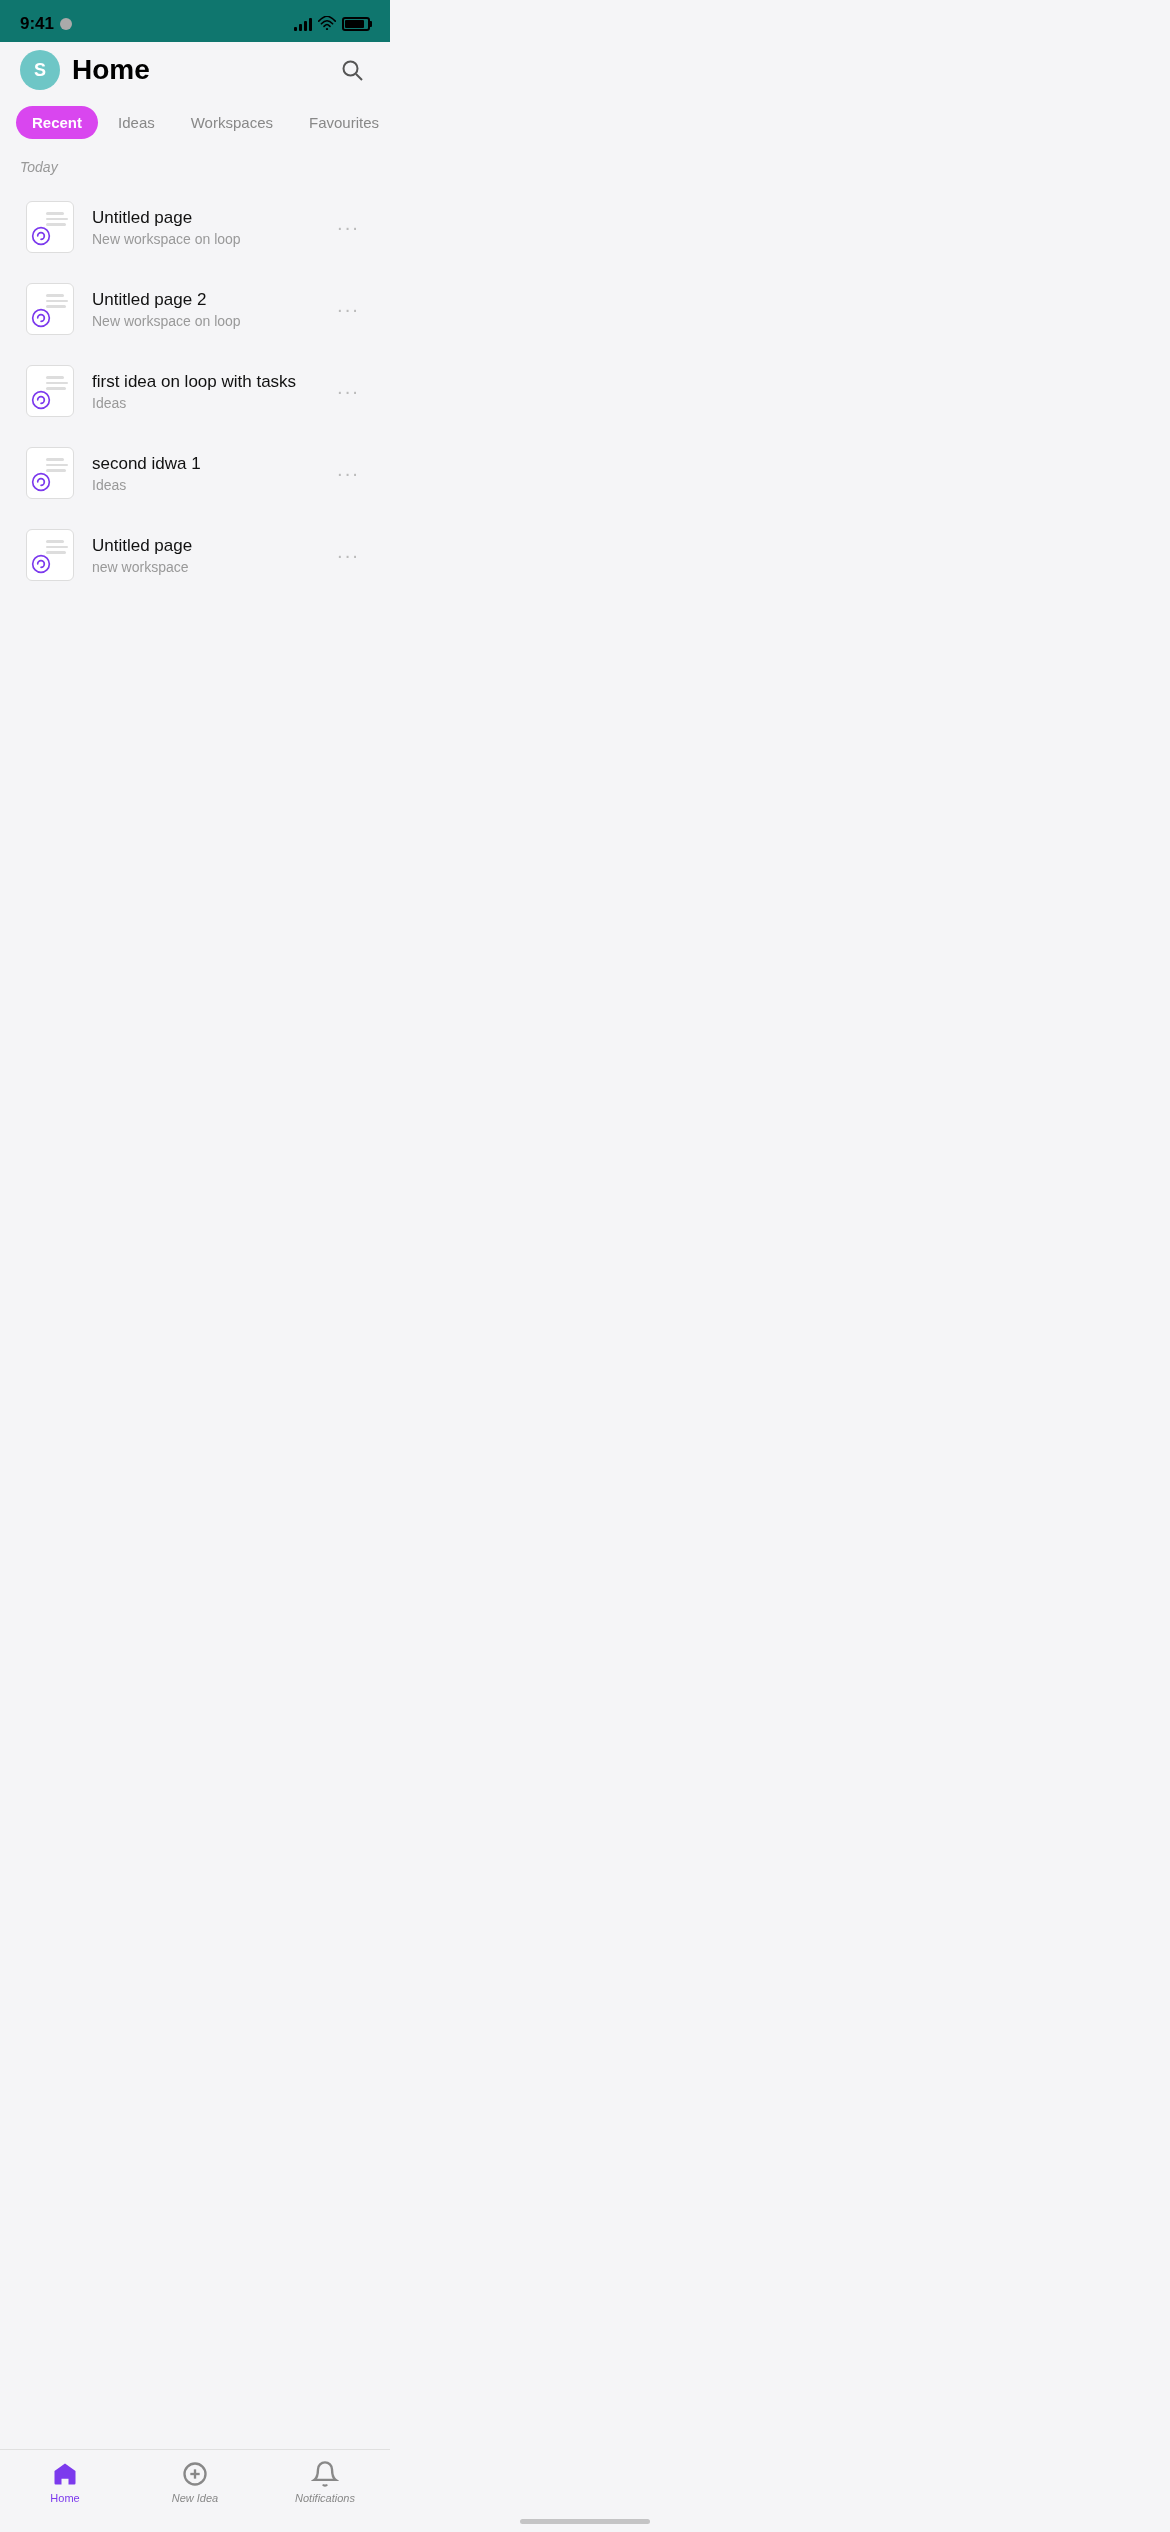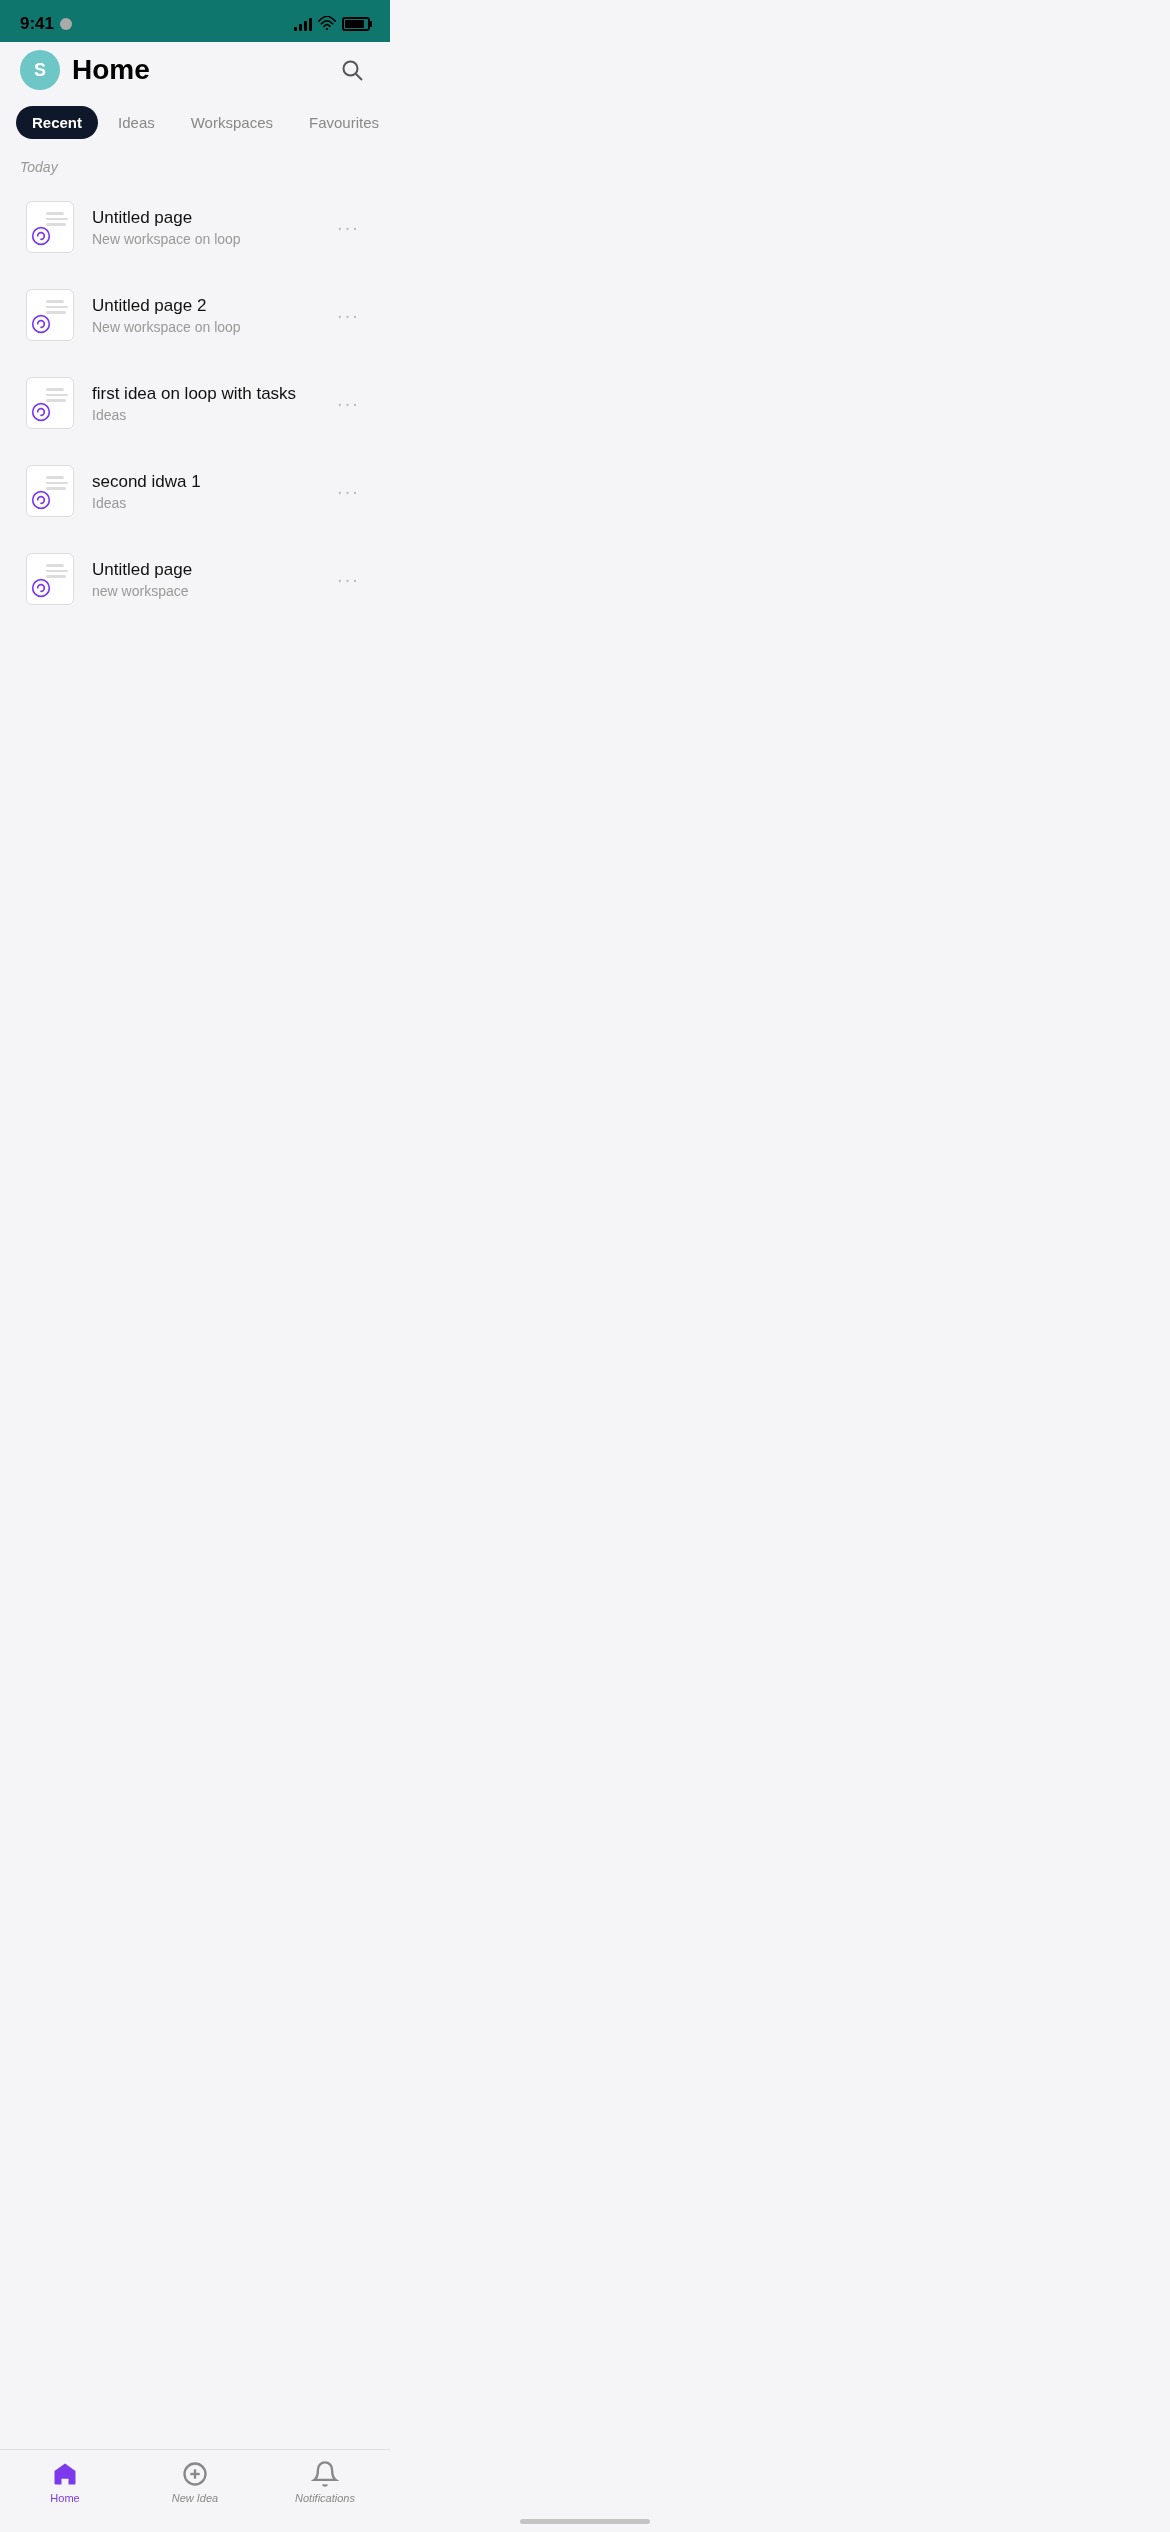--- a/index.html
+++ b/index.html
@@ -146,41 +146,41 @@
       padding: 8px 16px;
       border-radius: 20px;
       font-size: 15px;
       font-weight: 500;
       border: none;
       cursor: pointer;
       background: none;
       color: #888;
     }
     .tab.active {
-      background: #0f172a;
+      background: #d946ef;
       color: #fff;
       font-weight: 600;
     }
 
     
     .section-label {
       padding: 0 20px 12px 20px;
       font-size: 14px;
       color: #999;
       font-weight: 500;
       font-style: italic;
     }
 
     
     .list {
       background: transparent;
       padding: 0 16px;
       display: flex;
       flex-direction: column;
-      gap: 8px;
+      gap: 2px;
     }
     .list-item {
       display: flex;
       align-items: center;
       padding: 14px 10px;
       background: transparent;
       gap: 14px;
       border-bottom: none;
     }
     .item-icon {

